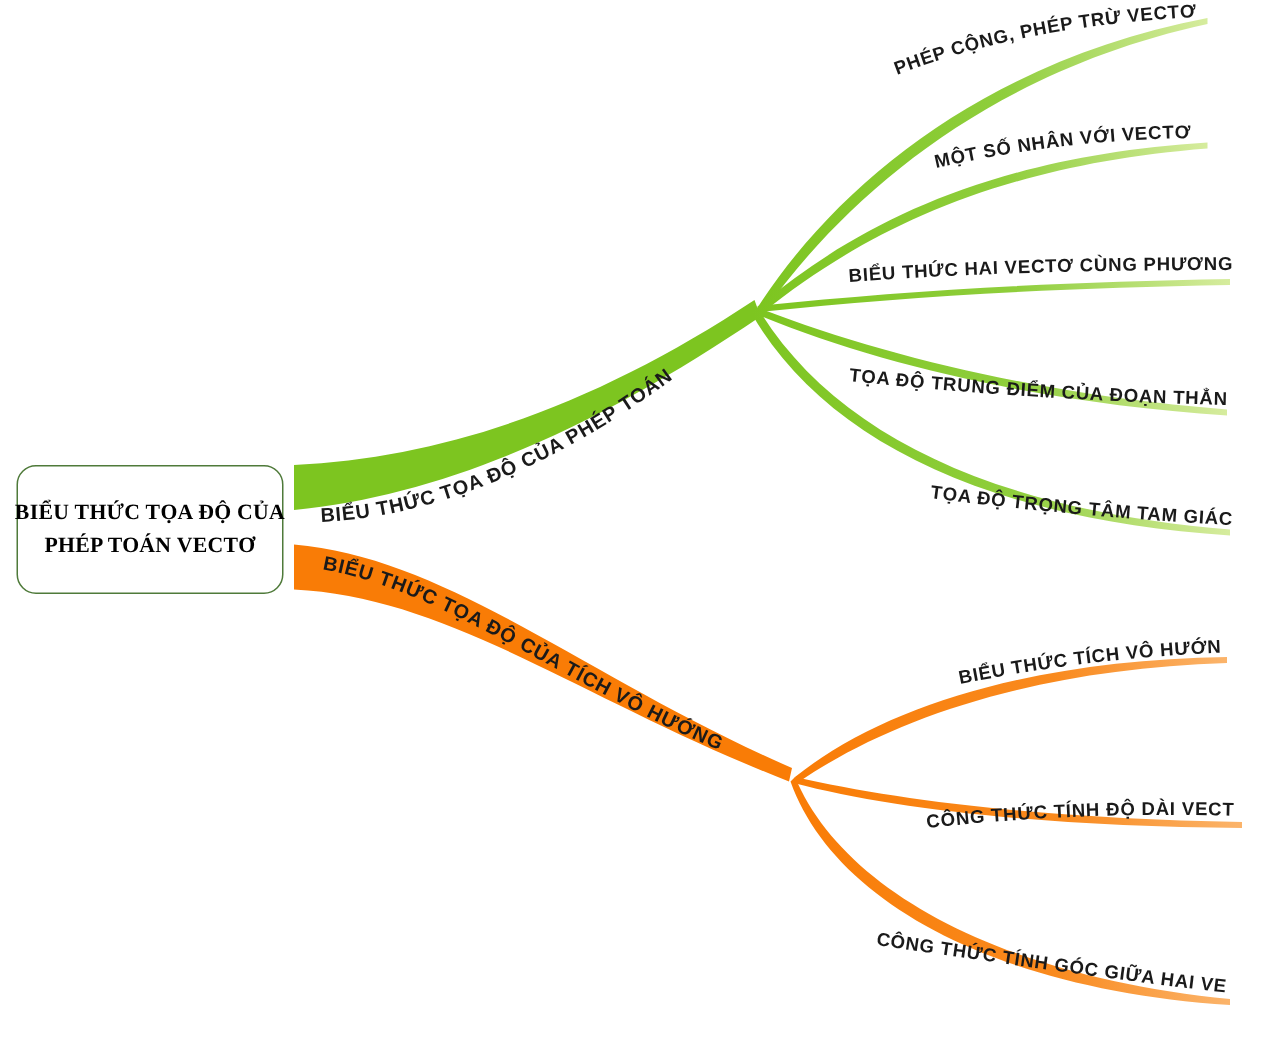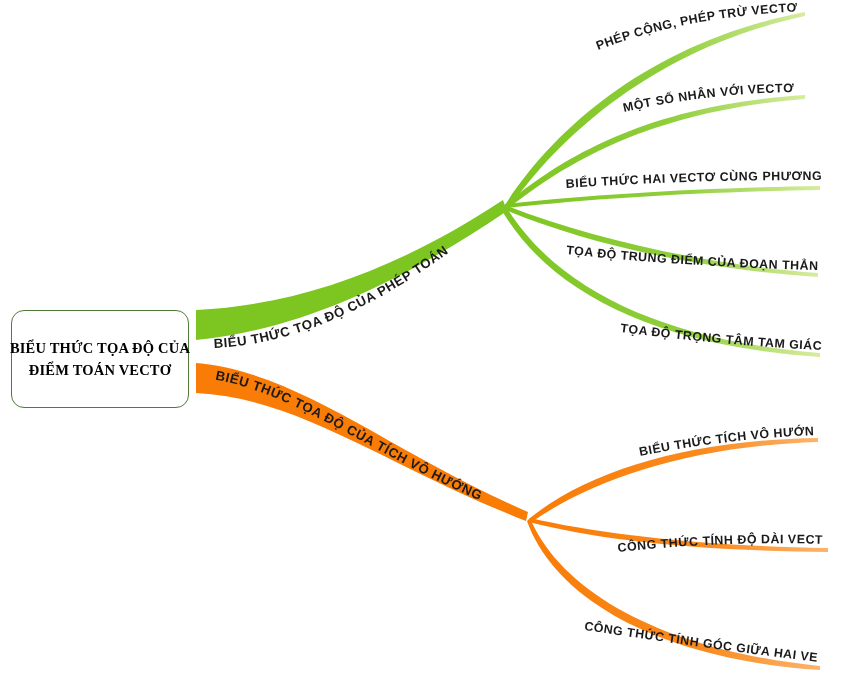--- a/index.html
+++ b/index.html
@@ -37,21 +37,21 @@
     font-size: 12.4px;
     font-weight: bold;
     letter-spacing: 0.5px;
     fill: #1a1a1a;
   }
   .central-node-box {
     position: absolute;
     left: 11px;
     top: 310px;
     width: 178px;
-    height: 98px;
+    height: 86px;
     box-sizing: border-box;
     border: 1.6px solid #4f7a3a;
     border-radius: 13px;
     background: #ffffff;
     display: flex;
     flex-direction: column;
     align-items: center;
     justify-content: center;
     text-align: center;
     z-index: 5;
@@ -221,16 +221,16 @@
         <textPath href="#tp-so3" startOffset="0">
           <tspan>CÔNG THỨC TÍNH GÓC GIỮA HAI VECTƠ</tspan>
         </textPath>
       </text>
     </g>
 
   </svg>
 
   <div class="central-node-box">
     <div class="central-line">BIỂU THỨC TỌA ĐỘ CỦA</div>
-    <div class="central-line">ĐIỂM TOÁN VECTƠ</div>
+    <div class="central-line">PHÉP TOÁN VECTƠ</div>
   </div>
 
 </div>
 
 </body></html>

